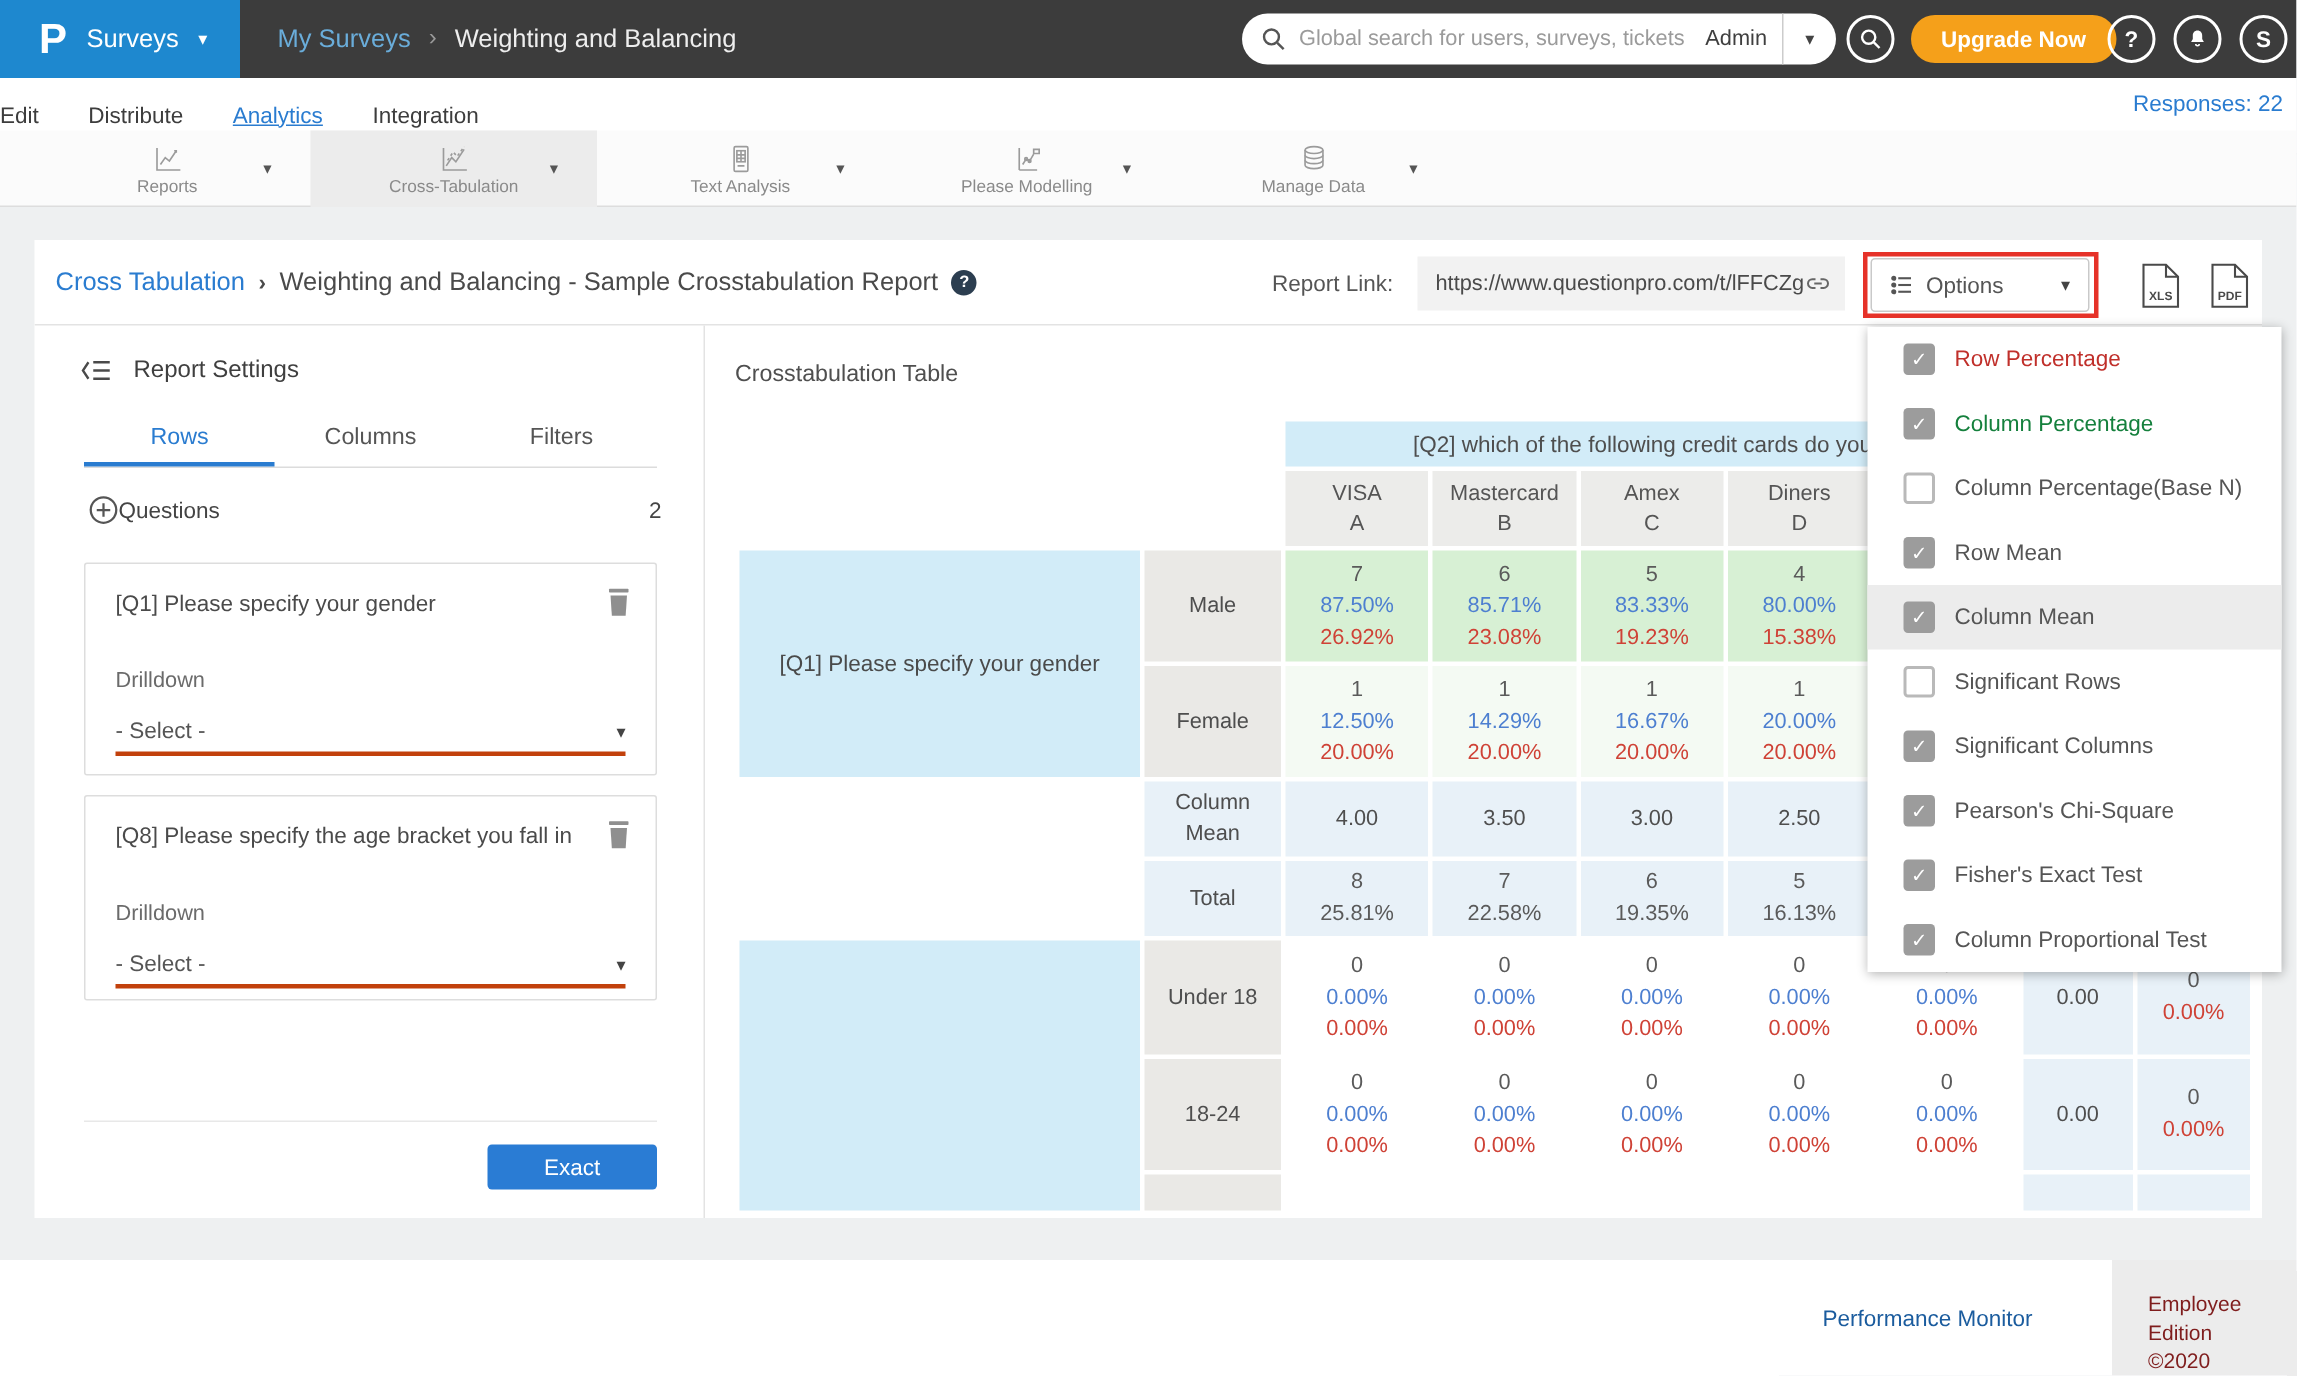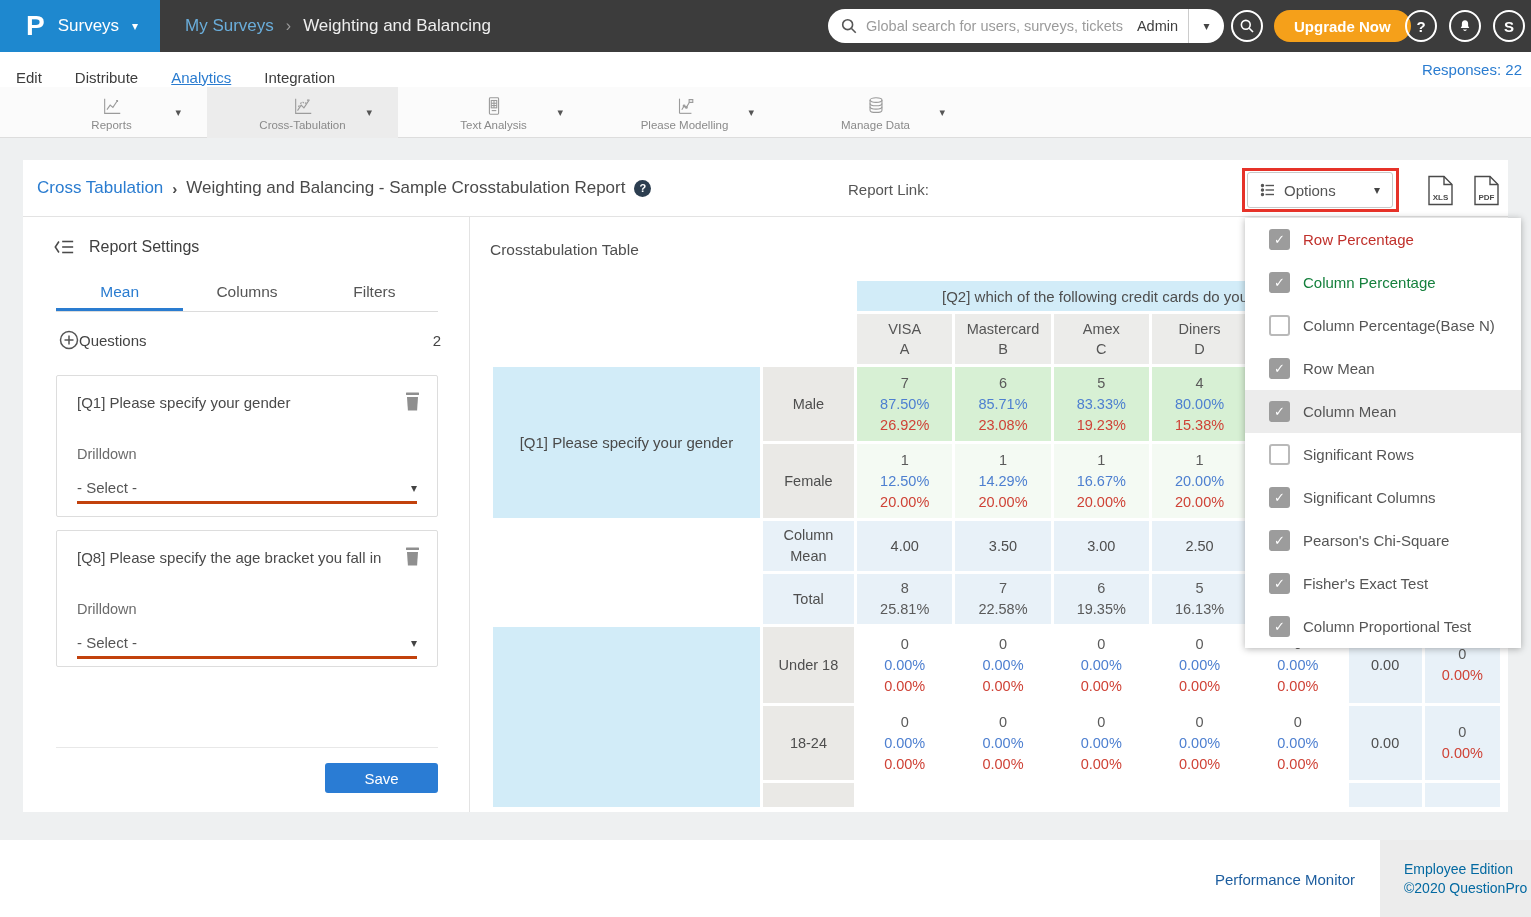--- a/index.html
+++ b/index.html
@@ -29,21 +29,21 @@
   .circle-btn { position:absolute; top:10px; width:32px; height:32px; border:2px solid #fff; border-radius:50%;
                 display:flex; align-items:center; justify-content:center; color:#fff; cursor:pointer; }
   .upgrade { position:absolute; left:1274px; top:10px; height:32px; padding:0 20px; background:#f5a01a;
              border:none; border-radius:16px; color:#fff; font-size:15px; font-weight:bold;
              font-family:"Liberation Sans",sans-serif; cursor:pointer; }
   .q-glyph { font-size:15px; font-weight:bold; }
   .av-glyph { font-size:15px; font-weight:bold; }
 
   
   .nav2 { position:absolute; left:0; top:52px; width:1531px; height:51px; background:#fff;
-          border-bottom:1px solid #e4e4e4; display:flex; align-items:center; padding-left:16px; gap:33px; }
+          border-bottom:1px solid #e4e4e4; display:flex; align-items:center; gap:33px; }
   .nav2 .item { font-size:15px; color:#3d3d3d; cursor:pointer; }
   .nav2 .item.active { color:#2a7cd0; text-decoration:underline; }
   .responses { position:absolute; right:9px; top:0; height:35px; display:flex; align-items:center;
                color:#2a7cd0; font-size:15px; }
 
   
   .toolbar { position:absolute; left:0; top:87px; width:1531px; height:51px; background:#fbfbfb;
              border-bottom:1px solid #ddd; }
   .tool { position:absolute; top:0; width:191px; height:51px; display:flex; flex-direction:column;
           align-items:center; justify-content:center; gap:2px; cursor:pointer; }
@@ -132,22 +132,22 @@
   .opt-label.c-red { color:#c0302b; }
   .opt-label.c-blue { color:#15803d; }
 
   
   .red-rect { position:absolute; left:1242px; top:168px; width:157px; height:44px;
               border:3px solid #e63229; z-index:70; pointer-events:none; }
 
   
   .footer { position:absolute; left:0; top:840px; width:1531px; height:77px; background:#fff; }
   .perf-link { position:absolute; right:176px; top:31px; font-size:15px; color:#1b5c9e; cursor:pointer; }
-  .edition-panel { position:absolute; right:0; top:0; width:151px; height:77px; background:#ececec;
-                   padding:20px 0 0 24px; font-size:14px; color:#0369a1; line-height:19px; }
+  .edition-panel { position:absolute; right:0; top:0; width:123px; height:77px; background:#ececec;
+                   padding:20px 0 0 24px; font-size:14px; color:#7f1d1d; line-height:19px; }
   svg.ic { display:block; }
 </style>
 </head>
 <body>
 
 <div class="topbar">
   <div class="logo-block">
     <span class="logo-p">P</span>
     <span class="product">Surveys</span>
     <span class="logo-caret">▾</span>
@@ -255,20 +255,28 @@
 <div class="card">
 
   <div class="card-head">
     <div class="crumb2">
       <span class="link">Cross Tabulation</span>
       <span class="sep">›</span>
       <span class="title">Weighting and Balancing - Sample Crosstabulation Report</span>
       <span class="help-badge">?</span>
     </div>
     <span class="rl-label">Report Link:</span>
+    <div class="url-box">
+      <span class="url">https://www.questionpro.com/t/lFFCZg</span>
+      <svg class="ic" width="20" height="20" viewBox="0 0 24 24" style="stroke:#666;fill:none;stroke-width:1.6;">
+          <path d="M9 12h6"></path>
+          <path d="M10 8.5H7.5a3.5 3.5 0 000 7H10"></path>
+          <path d="M14 8.5h2.5a3.5 3.5 0 010 7H14"></path>
+        </svg>
+    </div>
     <button class="opt-btn">
       <svg class="ic" width="16" height="16" viewBox="0 0 16 16" style="stroke:#555;fill:#555;stroke-width:1.4;">
           <circle cx="2.5" cy="3.5" r="1"></circle>
           <line x1="5.5" y1="3.5" x2="14" y2="3.5"></line>
           <circle cx="2.5" cy="8" r="1"></circle>
           <line x1="5.5" y1="8" x2="14" y2="8"></line>
           <circle cx="2.5" cy="12.5" r="1"></circle>
           <line x1="5.5" y1="12.5" x2="14" y2="12.5"></line>
         </svg>
       <span class="txt">Options</span>
@@ -294,21 +302,21 @@
     <div class="rs-head">
       <svg class="ic" width="22" height="20" viewBox="0 0 24 20" style="stroke:#4a4a4a;fill:none;stroke-width:1.7;">
           <path d="M6.5 4L2.5 10l4 6"></path>
           <line x1="10" y1="4" x2="22" y2="4"></line>
           <line x1="10" y1="10" x2="22" y2="10"></line>
           <line x1="10" y1="16" x2="22" y2="16"></line>
         </svg>
       <span class="t">Report Settings</span>
     </div>
     <div class="tabs">
-      <div class="tab active">Mean</div>
+      <div class="tab active">Rows</div>
       <div class="tab">Columns</div>
       <div class="tab">Filters</div>
     </div>
     <div class="q-row">
       <svg class="ic" width="20" height="20" viewBox="0 0 20 20" style="stroke:#555;fill:none;stroke-width:1.5;">
           <circle cx="10" cy="10" r="8.5"></circle>
           <line x1="10" y1="5.5" x2="10" y2="14.5"></line>
           <line x1="5.5" y1="10" x2="14.5" y2="10"></line>
         </svg>
       <span class="t">Questions</span>
@@ -339,21 +347,21 @@
           </svg>
       </span>
       <div class="dd">Drilldown</div>
       <div class="sel">
         <span class="v">- Select -</span>
         <span class="caret">▾</span>
       </div>
     </div>
 
     <div class="lp-div"></div>
-    <button class="save-btn">Save</button>
+    <button class="save-btn">Exact</button>
   </div>
 
   <div class="xt-title">Crosstabulation Table</div>
   <table class="xtab">
     <colgroup>
       <col style="width:266px">
         <col style="width:91px">
         <col style="width:95px">
         <col style="width:95px">
       <col style="width:95px">

